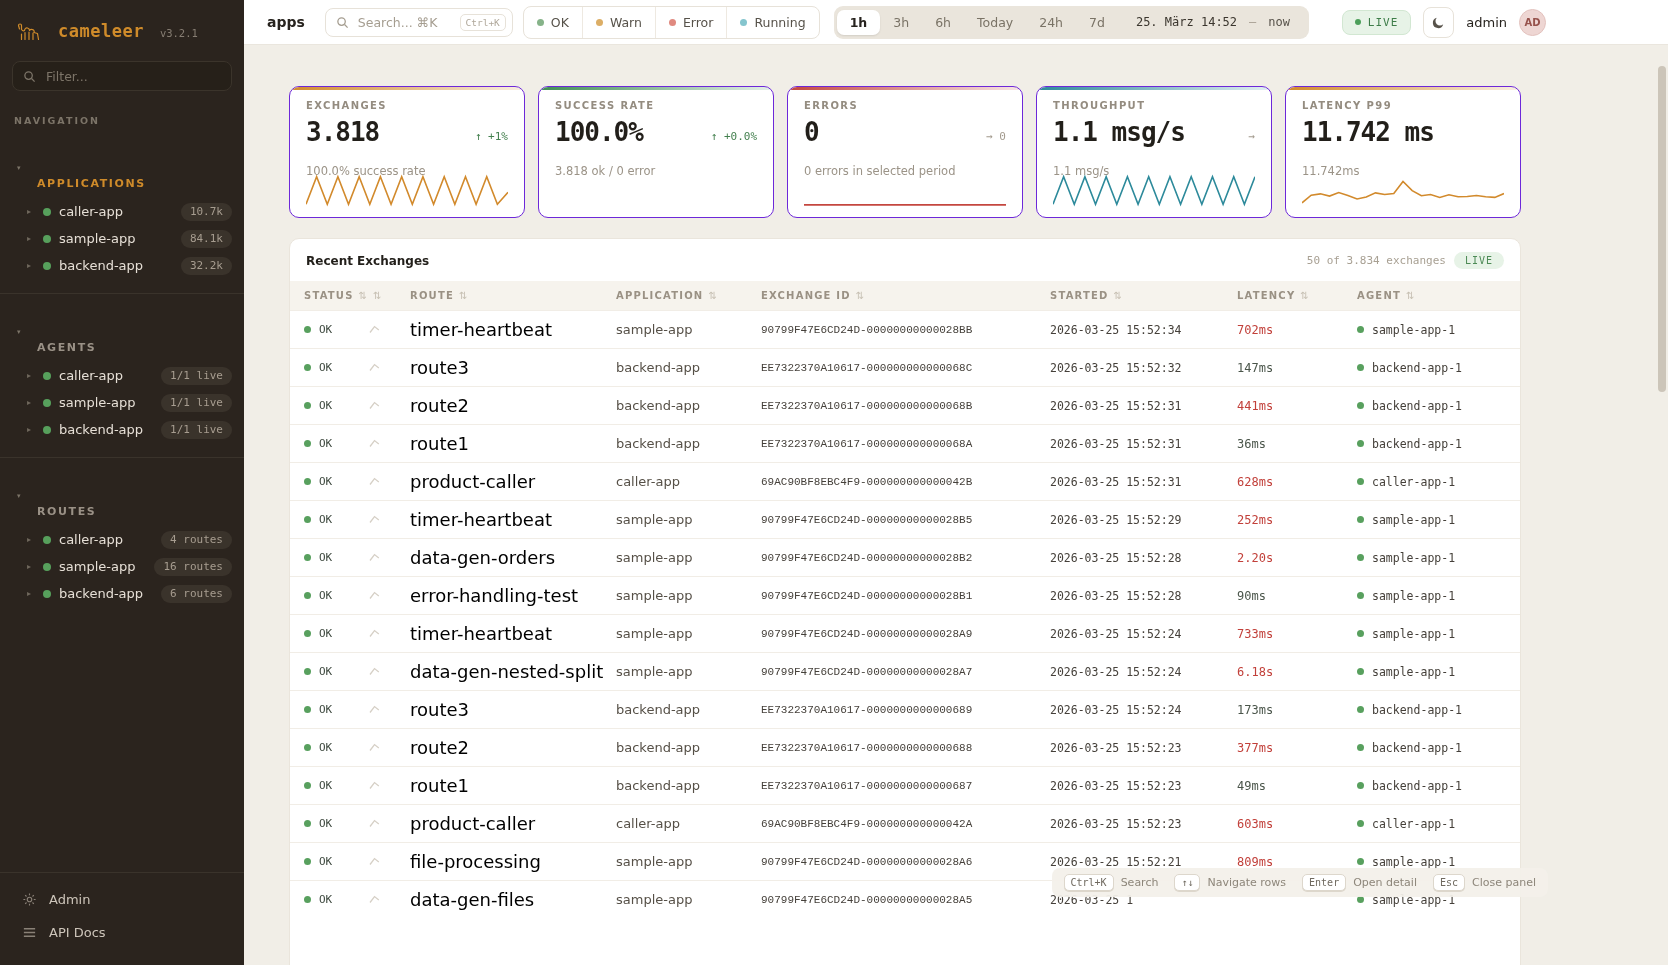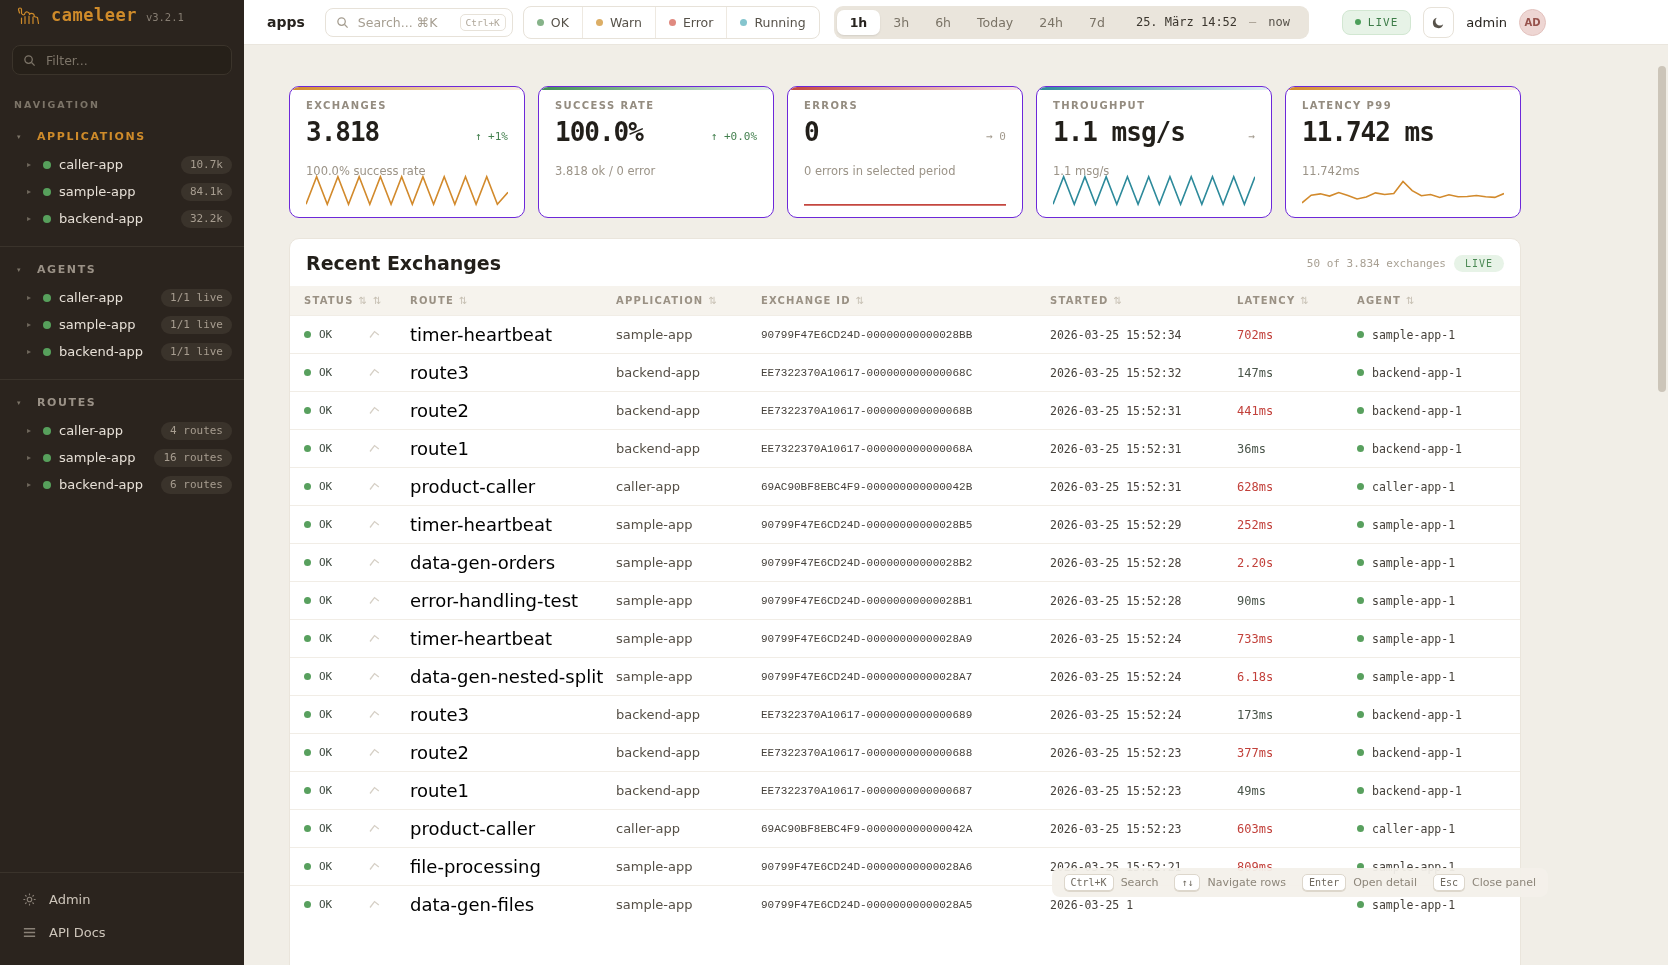--- a/index.html
+++ b/index.html
@@ -2,33 +2,33 @@
 <html><head>
 <meta charset="utf-8">
 <style>
   html,body{margin:0;padding:0;width:1668px;height:965px;overflow:hidden;
     background:#f1eee7;font-family:"DejaVu Sans","Liberation Sans",sans-serif;
     -webkit-font-smoothing:antialiased;}
   .app{display:flex;width:1668px;height:965px;}
 
   
   .sidebar{width:244px;flex-shrink:0;background:#2b241e;color:#d8d1c7;display:flex;flex-direction:column;box-sizing:border-box;}
-  .logo-row{display:flex;align-items:baseline;gap:9px;padding:5px 16px 12px;}
+  .logo-row{display:flex;align-items:baseline;gap:16px;padding:21px 16px 12px;}
   .logo-icon{align-self:center;line-height:0;}
   .logo-text{font-family:"DejaVu Sans Mono",monospace;font-weight:bold;font-size:17px;color:#cf8b2a;letter-spacing:0.5px;}
   .version{font-family:"DejaVu Sans Mono",monospace;font-size:10.5px;color:#867d72;}
   .filter{margin:6px 12px 8px;background:#262019;border:1px solid #3b342b;border-radius:8px;height:30px;display:flex;align-items:center;gap:8px;padding:0 10px;color:#7c7468;box-sizing:border-box;}
   .filter input{background:transparent;border:none;outline:none;color:#cfc8bd;font-size:12.5px;width:100%;font-family:inherit;}
   .filter input::placeholder{color:#7c7468;}
   .nav-label{padding:16px 14px 4px;font-size:9.5px;letter-spacing:2px;color:#7c7468;font-weight:bold;}
   .nav-section{padding:10px 0 14px;}
   .nav-section + .nav-section{border-top:1px solid #3a332b;}
   .sec-head{display:flex;align-items:center;padding:6px 12px 8px 17px;cursor:pointer;}
   .sec-caret{font-size:7px;color:#7c7468;width:20px;}
-  .sec-label{font-size:11px;letter-spacing:1.6px;font-weight:bold;color:#9a9186;}
+  .sec-label{font-size:11px;letter-spacing:1.6px;font-weight:bold;color:#9a9186;margin-top:31px;}
   .sec-label.active{color:#cf8b2a;}
   .nav-item{display:flex;align-items:center;height:27px;padding:0 12px 0 27px;gap:8px;font-size:13px;color:#e6dfd6;cursor:pointer;}
   .item-caret{color:#6f675c;font-size:8px;width:8px;}
   .gdot{width:8px;height:8px;border-radius:50%;background:#57a05c;flex-shrink:0;}
   .badge{margin-left:auto;background:#3a332b;color:#a79d90;font-family:"DejaVu Sans Mono",monospace;font-size:11px;padding:2.5px 9px;border-radius:10px;white-space:nowrap;}
   .sidebar-footer{margin-top:auto;border-top:1px solid #3a332b;padding:10px 0 16px;}
   .footer-item{display:flex;gap:12px;padding:9px 12px 9px 22px;color:#cdc5ba;font-size:13px;align-items:center;cursor:pointer;}
   .footer-icon{color:#8a8177;line-height:0;}
 
   
@@ -67,21 +67,21 @@
   .card-delta{font-family:"DejaVu Sans Mono",monospace;font-size:11px;margin-bottom:2px;white-space:nowrap;}
   .card-delta.up{color:#44804f;}
   .card-delta.flat{color:#a39b8e;}
   .card-sub{font-size:11.5px;color:#9b9387;margin-top:19px;}
   .spark{position:absolute;left:16px;right:16px;bottom:9px;height:36px;}
   .spark svg{width:100%;height:100%;display:block;}
 
   
   .table-card{width:1232px;background:#fff;border:1px solid #eae5dc;border-radius:10px;margin-top:20px;height:770px;overflow:hidden;box-sizing:border-box;}
   .table-head{display:flex;align-items:center;padding:13px 16px 12px;}
-  .table-title{font-size:19px;font-weight:bold;color:#221f1a;}
+  .table-title{font-size:12px;font-weight:bold;color:#221f1a;}
   .table-meta{margin-left:auto;font-family:"DejaVu Sans Mono",monospace;font-size:11px;color:#a8a093;display:flex;gap:8px;align-items:center;}
   .live-pill{background:#e7f3e7;color:#4c8a55;font-family:"DejaVu Sans Mono",monospace;font-size:10px;padding:3px 11px;border-radius:10px;letter-spacing:1px;}
   table{width:100%;border-collapse:collapse;table-layout:fixed;}
   thead th{background:#f6f3ed;font-size:10px;letter-spacing:1.2px;color:#9a9184;text-align:left;font-weight:bold;padding:9px 0;white-space:nowrap;overflow:hidden;}
   th .sort{color:#c6bfb2;margin-left:5px;font-size:10px;font-weight:normal;}
   col.c0{width:78px;}col.c1{width:42px;}col.c2{width:206px;}col.c3{width:145px;}
   col.c4{width:289px;}col.c5{width:187px;}col.c6{width:120px;}col.c7{width:auto;}
   th.c0,td.c0{padding-left:14px;}
   tbody td{border-top:1px solid #f1ede6;height:37px;padding:0;vertical-align:middle;white-space:nowrap;overflow:hidden;}
   .status-cell{display:flex;gap:8px;align-items:center;font-family:"DejaVu Sans Mono",monospace;font-size:11px;color:#3f4a40;}

